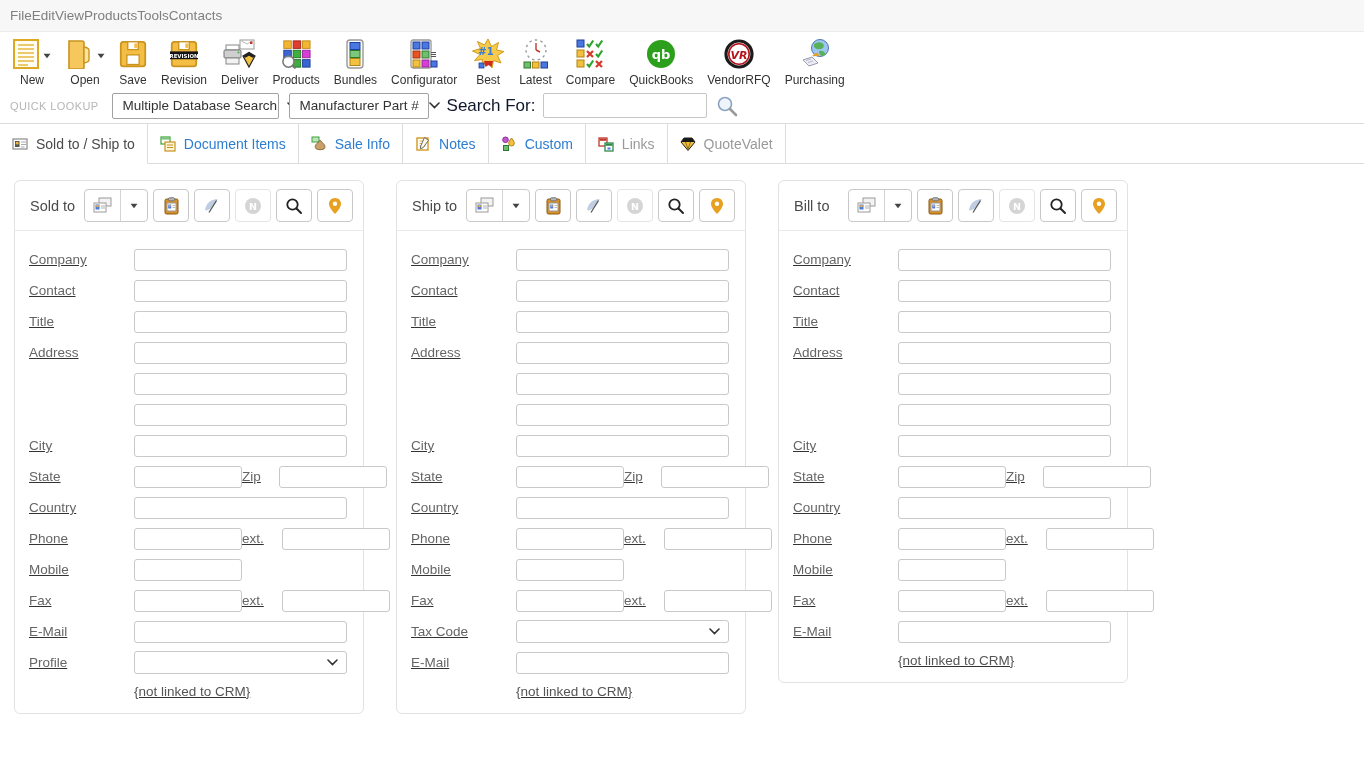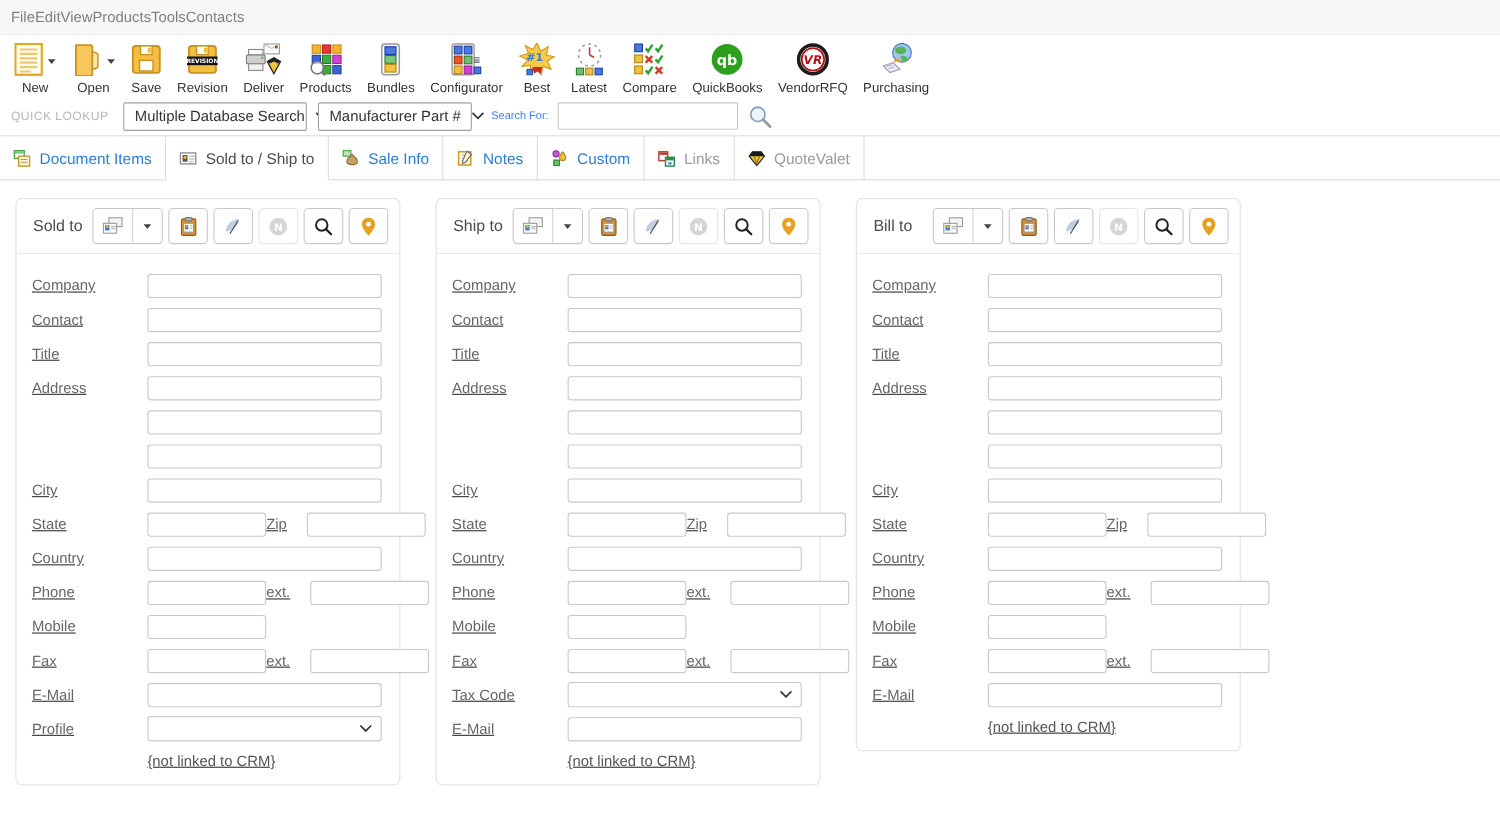--- a/index.html
+++ b/index.html
@@ -28,21 +28,21 @@
 
   
   .lookup-bar { height:33px; display:flex; align-items:center; padding:0 0 2px 10px; }
   .lookup-label { font-size:11px; color:#b6b6b6; letter-spacing:.4px; margin-right:13px; }
   .lookup-select {
     height:26px; border:1px solid #a2a2a2; border-radius:2px; background:#fff;
     display:flex; align-items:center; justify-content:space-between;
     padding:0 8px 0 10px; font-size:13.5px; color:#333; margin-right:10px; cursor:pointer;
   }
   .lookup-select .sel-value { white-space:nowrap; margin-right:10px; }
-  .search-for-label { font-size:10px; color:#3b82f6; margin:0 8px 0 8px; }
+  .search-for-label { font-size:17px; color:#0f172a; margin:0 8px 0 8px; }
   .lookup-input { width:164px; height:25px; border:1px solid #c6c6c6; border-radius:2px; padding:0 6px; font-size:13px; outline:none; }
   .lookup-search-btn { margin-left:9px; background:none; border:none; padding:0; cursor:pointer; line-height:0; }
 
   
   .tabbar { height:41px; border-top:1px solid #dcdcdc; display:flex; background:#fff; }
   .tab {
     display:flex; align-items:center; gap:8px; padding:0 12px; font-size:14px;
     border-right:1px solid #dcdcdc; border-bottom:1px solid #dcdcdc; white-space:nowrap; cursor:pointer;
   }
   .tab.active { border-bottom-color:transparent; color:#4a4a4a; }
@@ -330,41 +330,41 @@
     <span class="icon">
         <svg width="22" height="22" viewBox="0 0 22 22">
           <circle cx="9" cy="9" r="6.5" fill="#eef4fb" stroke="#8aa4c0" stroke-width="1.6"></circle>
           <line x1="14" y1="14" x2="20" y2="20" stroke="#9a9a9a" stroke-width="2.6" stroke-linecap="round"></line>
         </svg>
       </span>
   </button>
 </div>
 
 <div class="tabbar" id="tabbar">
+    <div class="tab active">
+      <span class="icon">
+        <svg width="16" height="16" viewBox="0 0 16 16">
+          <rect x="1" y="3" width="14" height="10" fill="#fff" stroke="#8a8a8a" stroke-width="1.2"></rect>
+          <rect x="3" y="5" width="4.5" height="6" fill="#555"></rect>
+          <circle cx="5.2" cy="7.2" r="1.4" fill="#f2b632"></circle>
+          <path d="M9 6h5M9 8.5h5M9 11h3.5" stroke="#aaa" stroke-width="1"></path>
+        </svg>
+      </span>
+      <span class="tab-label">Sold to / Ship to</span>
+    </div>
     <div class="tab enabled">
       <span class="icon">
         <svg width="16" height="16" viewBox="0 0 16 16">
           <rect x="1" y="1" width="9" height="7" fill="#fff" stroke="#3aa33a" stroke-width="1.2"></rect>
           <rect x="1.6" y="1.6" width="7.8" height="2" fill="#7cc47c"></rect>
           <rect x="5" y="6" width="10" height="9" fill="#fdf3d8" stroke="#c9941f" stroke-width="1.2"></rect>
           <path d="M7 9h6M7 11.5h6" stroke="#c9941f" stroke-width="1"></path>
         </svg>
       </span>
       <span class="tab-label">Document Items</span>
-    </div>
-    <div class="tab active">
-      <span class="icon">
-        <svg width="16" height="16" viewBox="0 0 16 16">
-          <rect x="1" y="3" width="14" height="10" fill="#fff" stroke="#8a8a8a" stroke-width="1.2"></rect>
-          <rect x="3" y="5" width="4.5" height="6" fill="#555"></rect>
-          <circle cx="5.2" cy="7.2" r="1.4" fill="#f2b632"></circle>
-          <path d="M9 6h5M9 8.5h5M9 11h3.5" stroke="#aaa" stroke-width="1"></path>
-        </svg>
-      </span>
-      <span class="tab-label">Sold to / Ship to</span>
     </div>
     <div class="tab enabled">
       <span class="icon">
         <svg width="16" height="16" viewBox="0 0 16 16">
           <rect x="1" y="1" width="7" height="5" fill="#bfe3bf" stroke="#3aa33a" stroke-width="1"></rect>
           <path d="M9 4.5c-.8 0-1.4.7-1 1.4C4.8 7.6 3.6 10.4 4.6 12.2c1.1 2 8 2 9 0 1-1.8-.3-4.6-3.4-6.3.4-.7-.2-1.4-1.2-1.4z" fill="#c9a06a" stroke="#8a6a3a" stroke-width="1"></path>
         </svg>
       </span>
       <span class="tab-label">Sale Info</span>
     </div>

